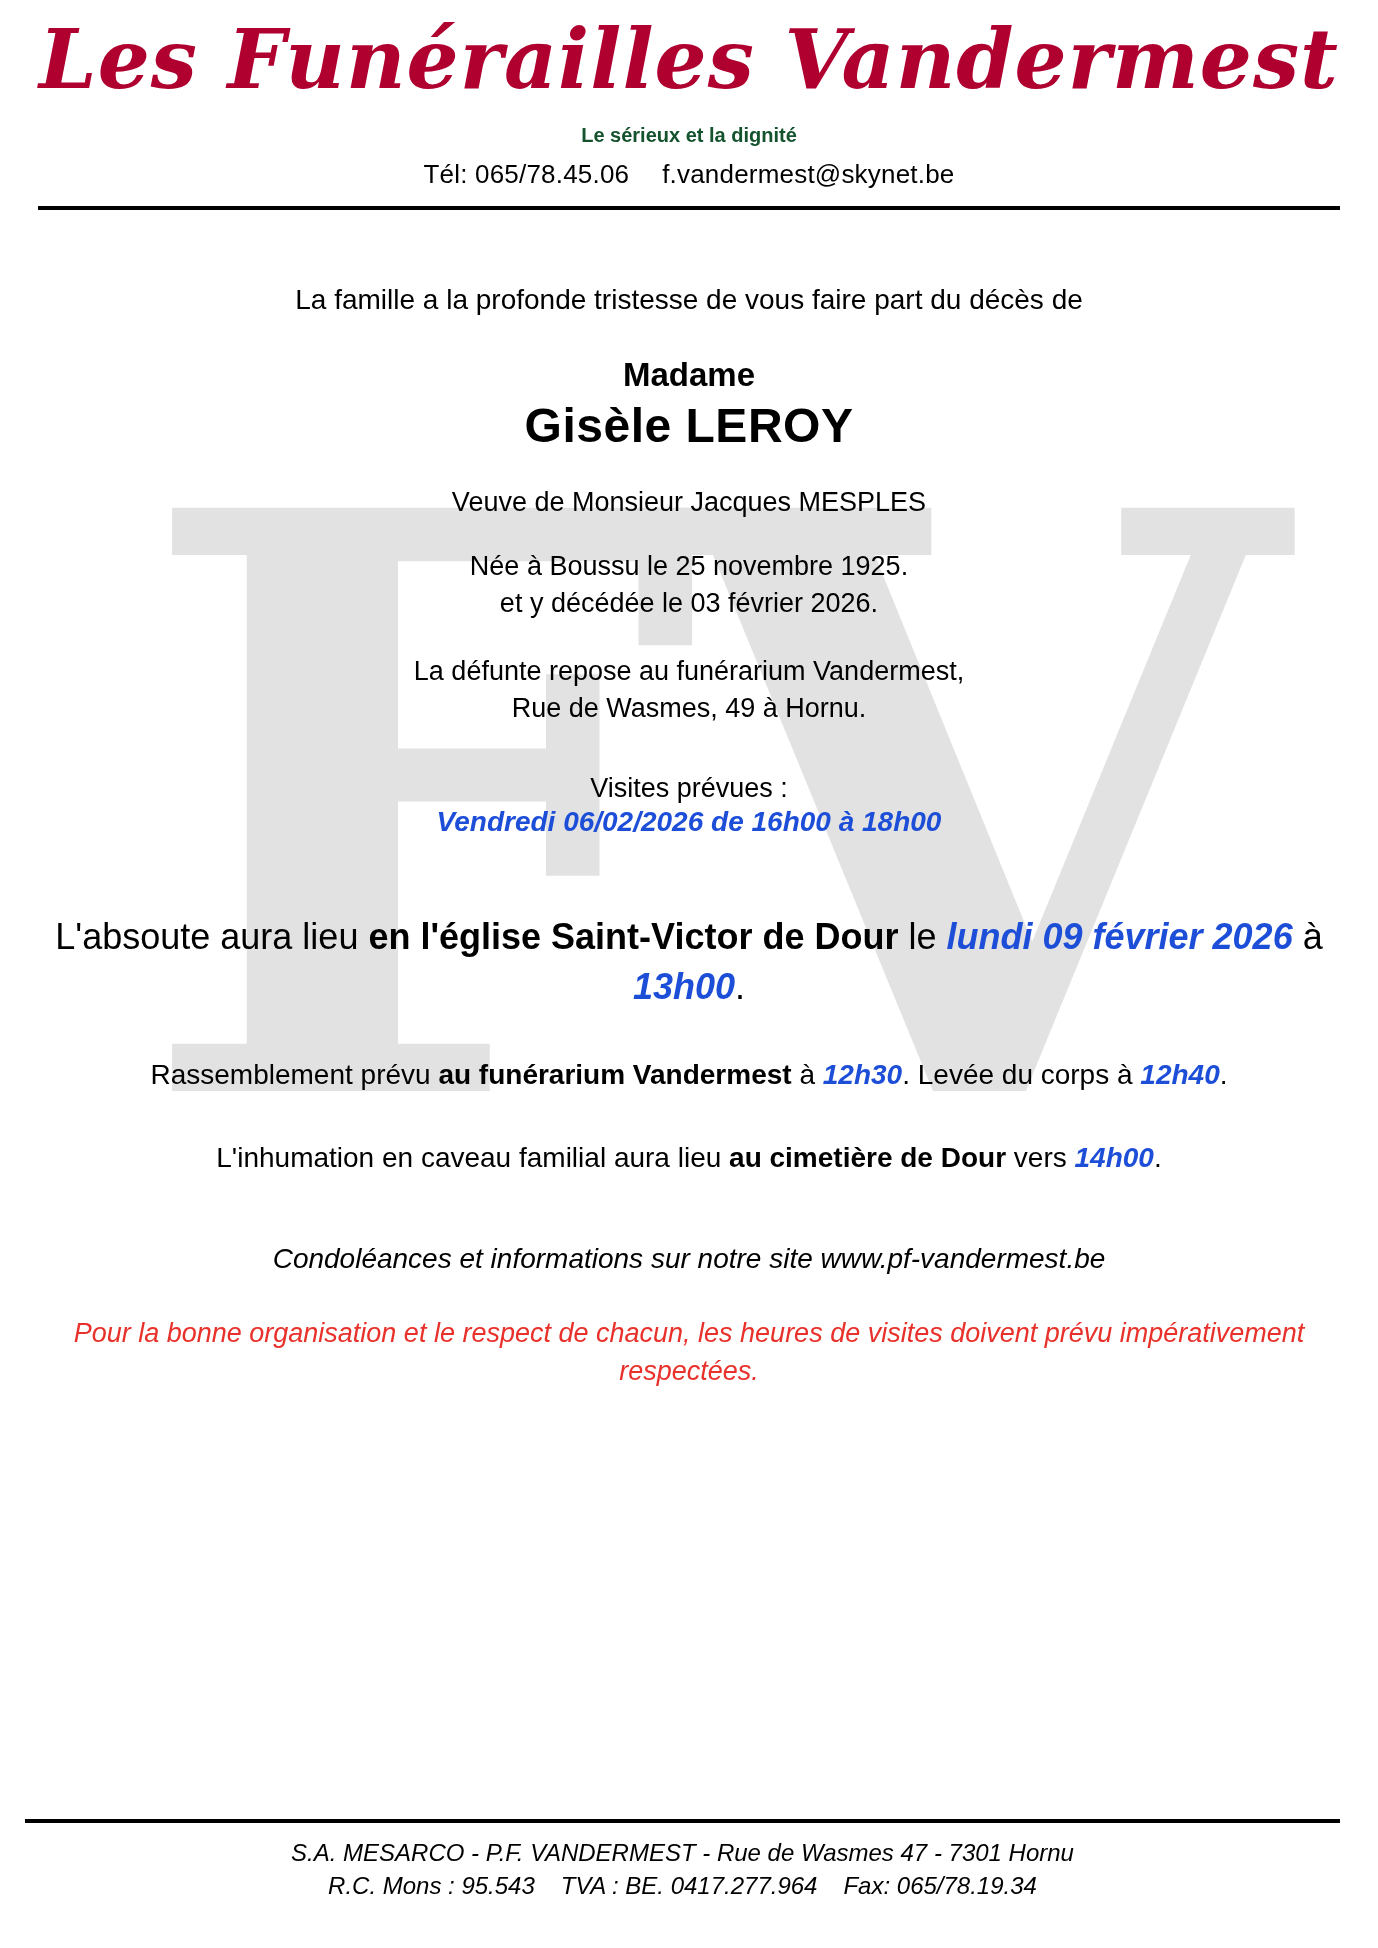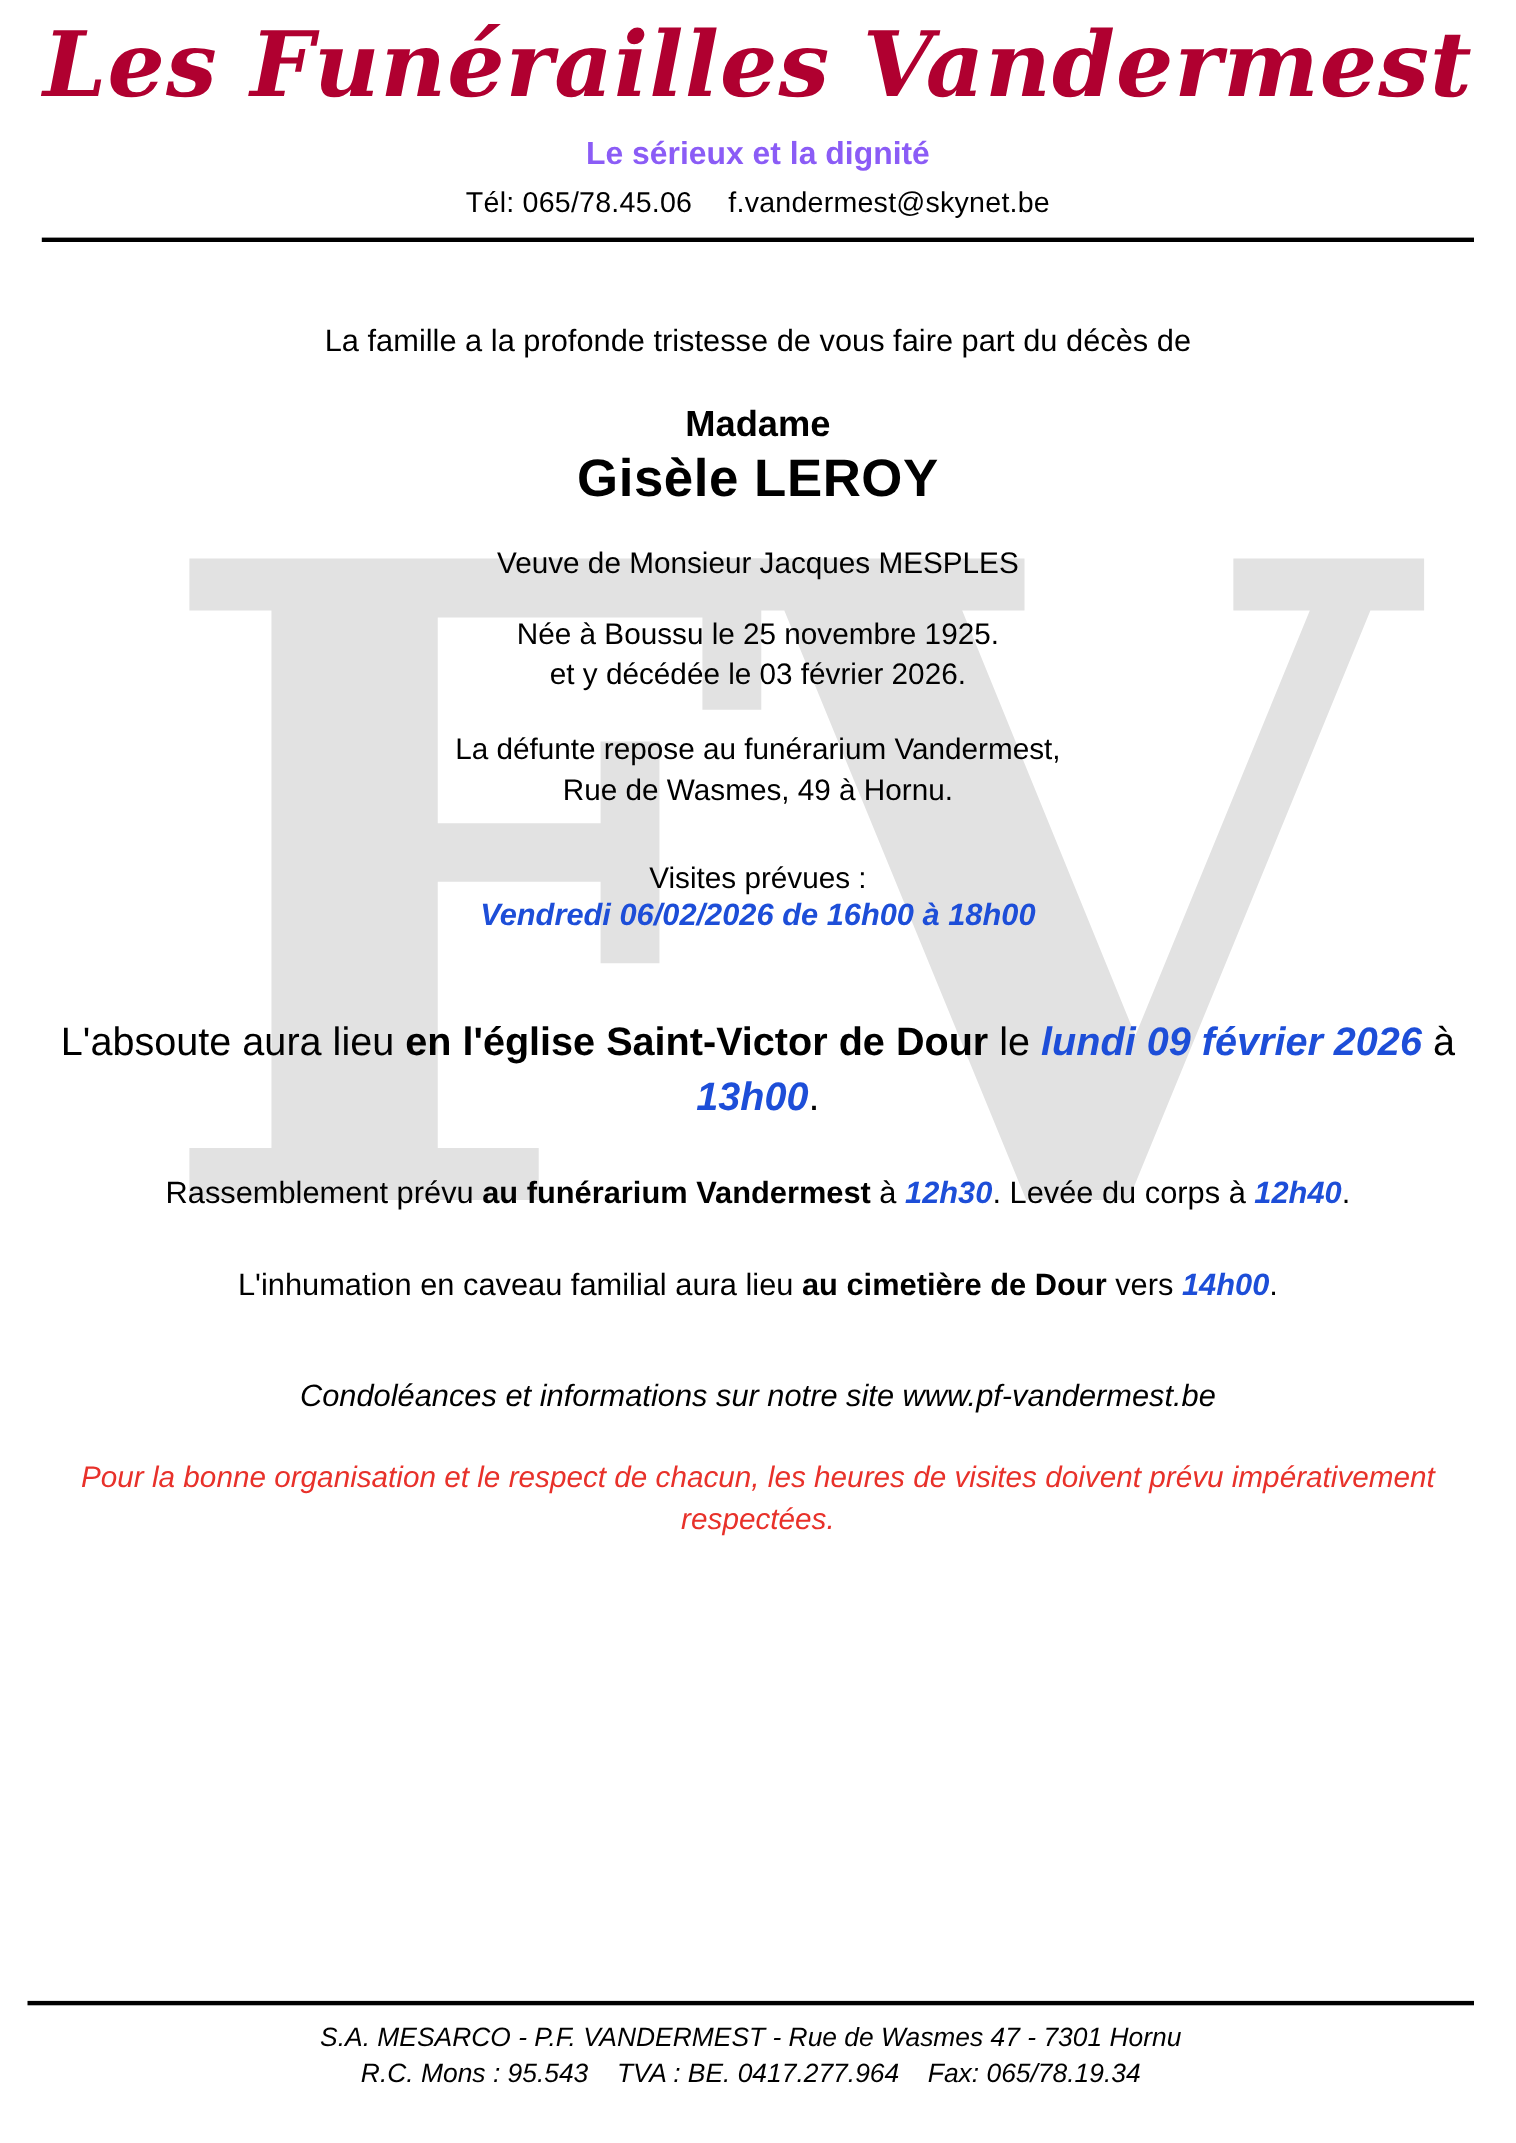--- a/index.html
+++ b/index.html
@@ -62,23 +62,23 @@
     font-style: italic;
     font-weight: bold;
     font-size: 82px;
     line-height: 1.05;
     color: #b00030;
     letter-spacing: 1px;
     white-space: nowrap;
   }
   .tagline {
     margin-top: 22px;
-    font-size: 29px;
-    font-weight: bold;
-    color: #8b5cf6;
+    font-size: 20px;
+    font-weight: bold;
+    color: #14532d;
   }
   .contact-line {
     margin-top: 12px;
     font-size: 26px;
     color: #000000;
     letter-spacing: 0.2px;
   }
   .contact-line .sep {
     display: inline-block;
     width: 18px;

